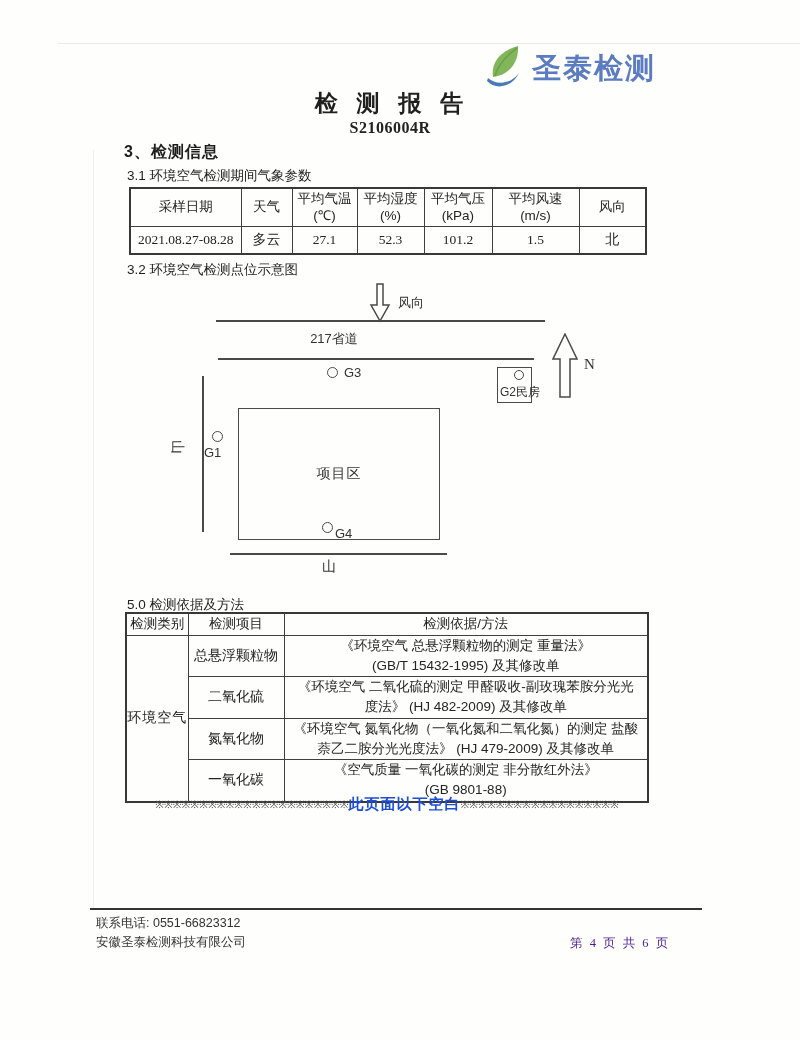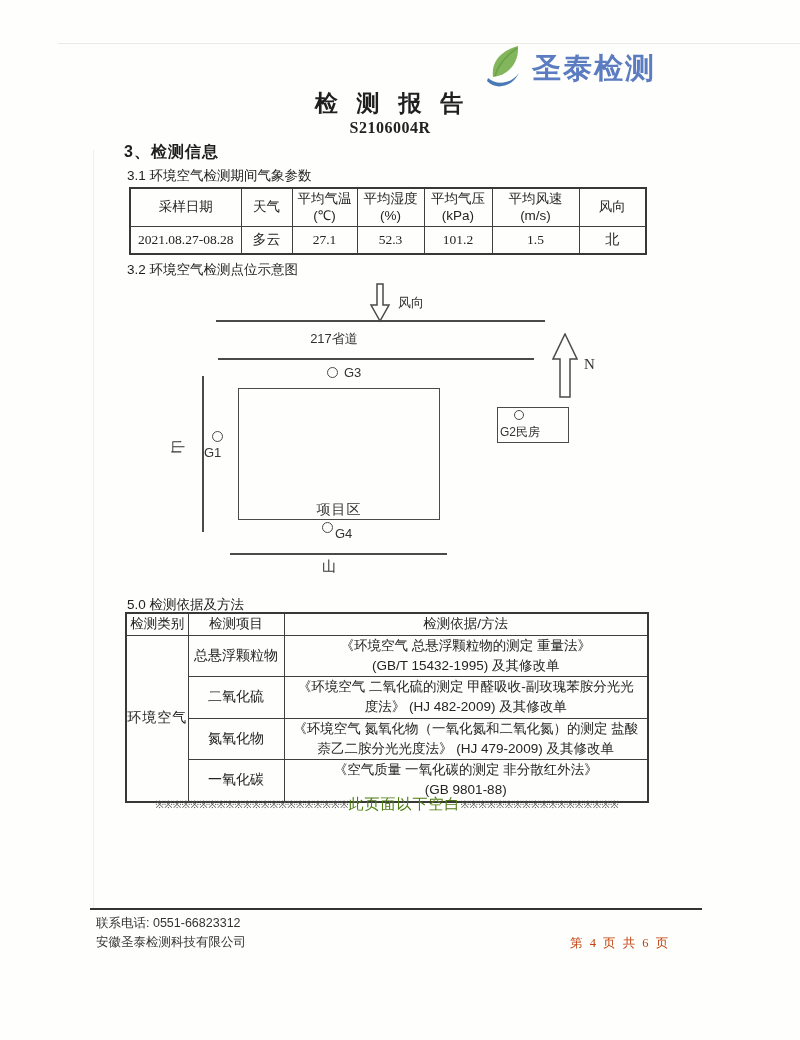--- a/index.html
+++ b/index.html
@@ -58,41 +58,41 @@
                   font-family:"Liberation Sans", sans-serif; }
 
   
   .diagram { position:absolute; left:90px; top:278px; width:620px; height:312px; }
   .d-abs { position:absolute; }
   .d-label { font-family:"Liberation Sans", sans-serif; font-size:13px; color:#333; white-space:nowrap; }
   .hline { background:#4a4a4a; height:1.5px; }
   .vline { background:#4a4a4a; width:1.5px; }
   .circle { width:11px; height:11px; border:1.5px solid #4a4a4a; border-radius:50%; background:transparent; }
   .rect-box { border:1.5px solid #4a4a4a; }
-  .proj { display:flex; align-items:flex-end; justify-content:center; }
+  .proj { display:flex; align-items:center; justify-content:center;margin-top:20px; }
   .rot90 { transform:rotate(90deg); }
 
   
   .blank-note {
     position:absolute; left:123px; top:795px; width:528px; text-align:center;
     color:#4d4d4d; font-size:10.5px; letter-spacing:0; line-height:17px;
     font-family:"Liberation Sans", sans-serif; white-space:nowrap;
   }
   .blank-note .marks { font-size:10.5px; color:#555; }
-  .blank-note .bn-text { font-size:15px; font-weight:normal; color:#4d7c0f; vertical-align:-1px; letter-spacing:1px; }
+  .blank-note .bn-text { font-size:15px; font-weight:bold; color:#1d4ed8; vertical-align:-1px; letter-spacing:1px; }
 
   
   .footer-rule { position:absolute; left:90px; top:908px; width:612px; height:2px; background:#343434; }
   .f-phone, .f-company {
     position:absolute; left:96px; font-family:"Liberation Sans", sans-serif;
     font-size:12.5px; color:#333;
   }
   .f-phone { top:915px; }
   .f-company { top:934px; }
-  .f-page { position:absolute; left:570px; top:935px; font-size:12.5px; color:#c2410c; letter-spacing:2px; }
+  .f-page { position:absolute; left:570px; top:935px; font-size:12.5px; color:#4c1d95; letter-spacing:2px; }
 </style>
 </head>
 <body>
 
 <div id="page">
   <div class="scan-edge-top"></div>
   <div class="scan-edge-left"></div>
 
   <div class="logo">
     <span>
@@ -165,21 +165,21 @@
     <span class="d-abs" style="left:462px; top:55px;">
       <svg width="26" height="66" viewBox="0 0 26 66">
         <path d="M13 1 L25 26 L18 26 L18 64 L8 64 L8 26 L1 26 Z" fill="#fefefd" stroke="#4a4a4a" stroke-width="1.5"></path>
       </svg>
     </span>
     <span class="d-abs d-label" style="left:494px; top:78px; font-size:15px; font-family:'Liberation Serif',serif;">N</span>
 
     <div class="d-abs circle" style="left:237px; top:89px;"></div>
     <span class="d-abs d-label" style="left:254px; top:87px;">G3</span>
 
-    <div class="d-abs rect-box" style="left:407px; top:89px; width:72px; height:36px;margin-top:40px;">
+    <div class="d-abs rect-box" style="left:407px; top:89px; width:35px; height:36px;">
       <div class="circle" style="position:absolute; left:16px; top:2px; width:10px; height:10px;"></div>
       <span class="d-label" style="position:absolute; left:2px; bottom:1px; font-size:12px;">G2民房</span>
     </div>
 
     <div class="d-abs vline" style="left:112px; top:98px; height:156px;"></div>
     <span class="d-abs d-label rot90" style="left:80px; top:160px; font-size:14px;">山</span>
 
     <div class="d-abs circle" style="left:122px; top:153px;"></div>
     <span class="d-abs d-label" style="left:114px; top:167px;">G1</span>
 

